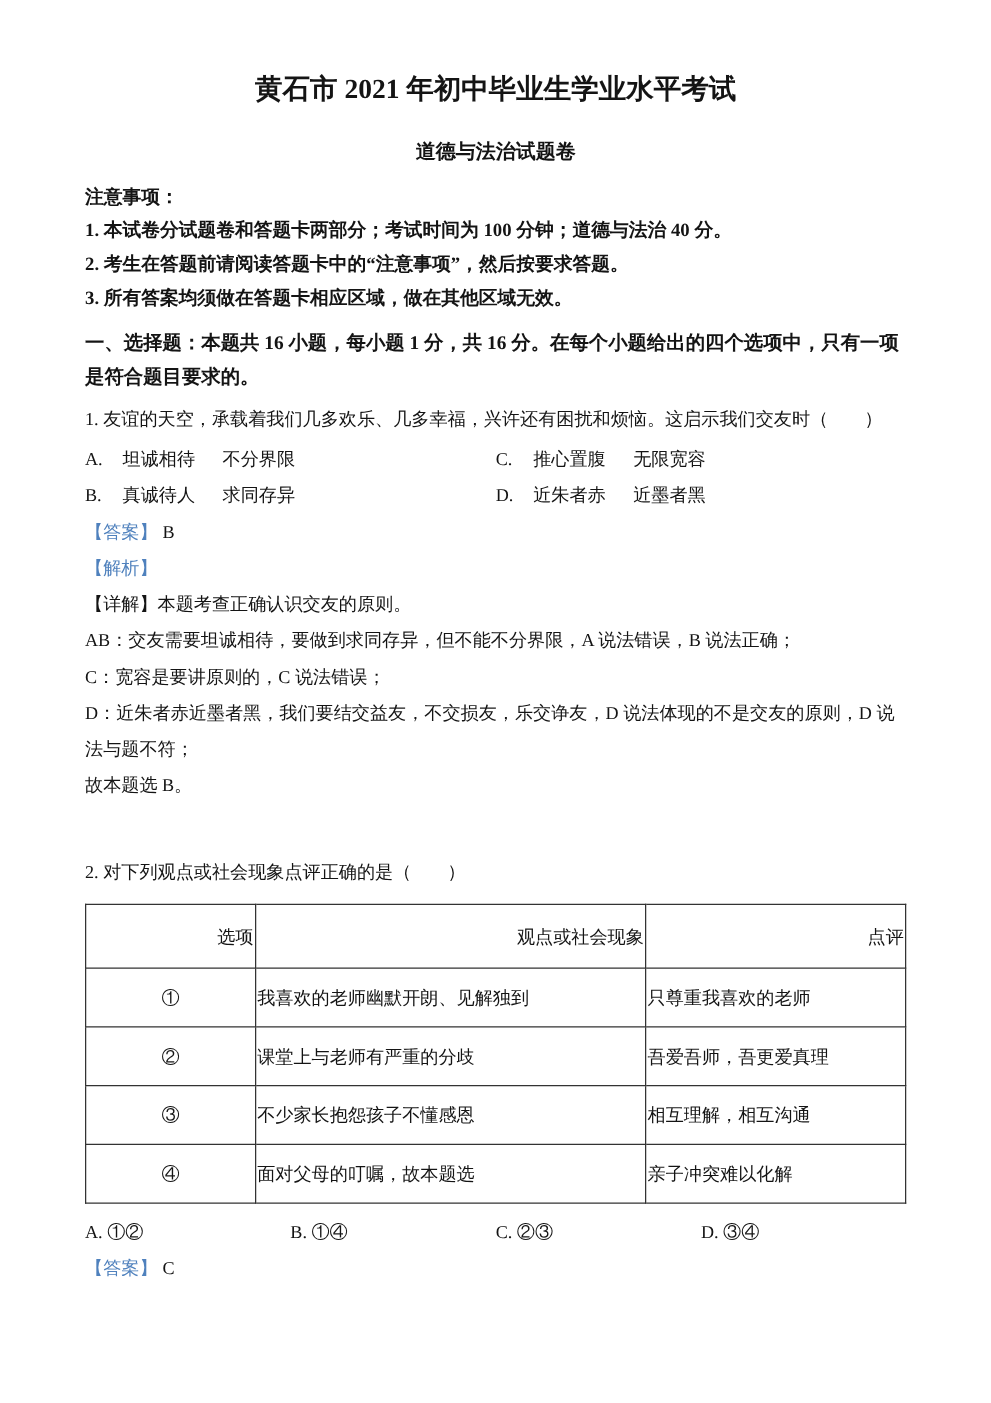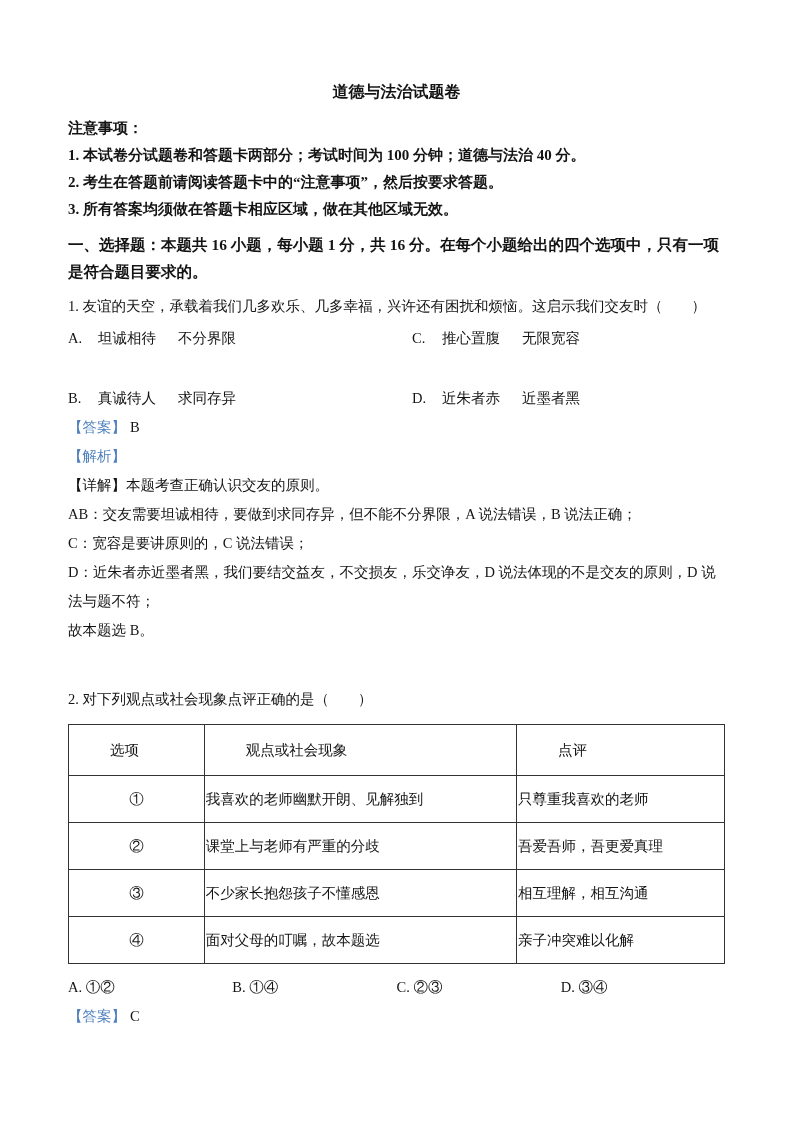--- a/index.html
+++ b/index.html
@@ -21,50 +21,51 @@
   .notices { margin-top: 9px; }
   .notices p { margin: 0; font-weight: bold; font-size: 15px; line-height: 27px; }
   .section-heading {
     font-weight: bold; font-size: 15.5px; line-height: 27px; margin: 8px 0 0 0;
   }
   .body-p { font-size: 14.5px; line-height: 29px; margin: 0; }
   .stem { margin-top: 7px; }
   .stem-q2 { margin-top: 40px; }
   .options-2col {
     display: grid; grid-template-columns: 1fr 1fr; 
-    font-size: 14.5px; line-height: 29px; margin-top: 3px; gap: 31px;
+    font-size: 14.5px; line-height: 29px; margin-top: 3px;
   }
   .options-4col {
     display: grid; grid-template-columns: 1fr 1fr 1fr 1fr;
     font-size: 14.5px; line-height: 29px; margin-top: 9px;
   }
   .opt-label { display: inline-block; min-width: 30px; }
   .opt-t1 { display: inline-block; width: 80px; }
   .accent { color: var(--accent, #4f81bd); }
   .answer-line .ans-val { margin-left: 4px; }
   table.q2-table {
     width: 100%; border-collapse: collapse; margin-top: 10px;
     font-size: 14.5px; table-layout: fixed;
   }
   table.q2-table col.c1 { width: 20.7%; }
   table.q2-table col.c2 { width: 47.6%; }
   table.q2-table col.c3 { width: 31.7%; }
   table.q2-table th, table.q2-table td {
     border: 1px solid #333; font-weight: normal; background: #fff;
   }
-  table.q2-table th { height: 48px; text-align: left; padding-left: 41px; }
+  table.q2-table th { height: 48px; text-align: right; padding-left: 41px; }
   table.q2-table td { height: 44px; }
   table.q2-table td.center { text-align: center; }
   table.q2-table td.lpad { text-align: left; }
 </style>
 </head>
 <body>
 
 <div class="page">
 
+  <h1 class="title">黄石市 2021 年初中毕业生学业水平考试</h1>
   <h2 class="subtitle">道德与法治试题卷</h2>
 
   <div class="notices">
     <p>注意事项：</p>
     <p>1. 本试卷分试题卷和答题卡两部分；考试时间为 100 分钟；道德与法治 40 分。</p>
     <p>2. 考生在答题前请阅读答题卡中的“注意事项”，然后按要求答题。</p>
     <p>3. 所有答案均须做在答题卡相应区域，做在其他区域无效。</p>
   </div>
 
   <p class="section-heading">一、选择题：本题共 16 小题，每小题 1 分，共 16 分。在每个小题给出的四个选项中，只有一项是符合题目要求的。</p>

